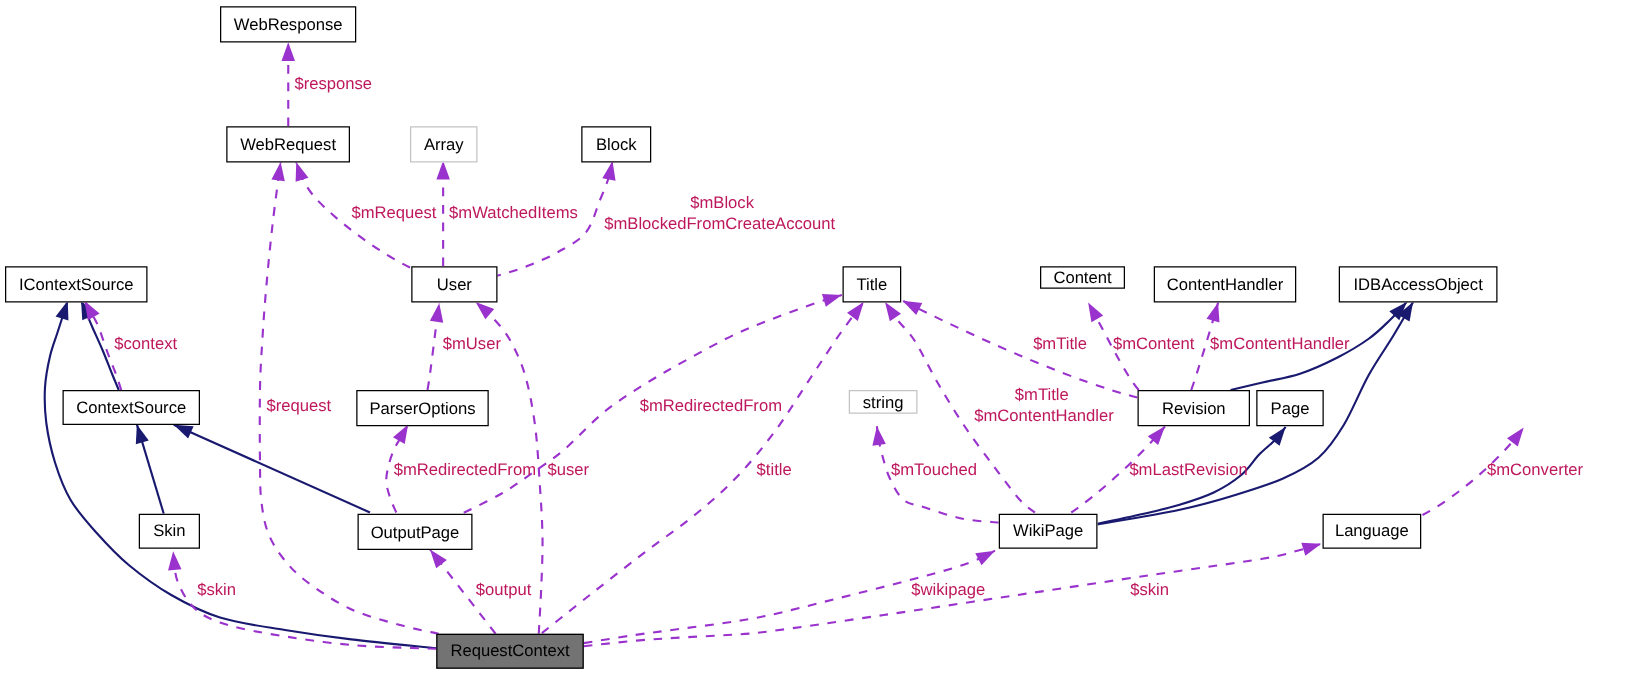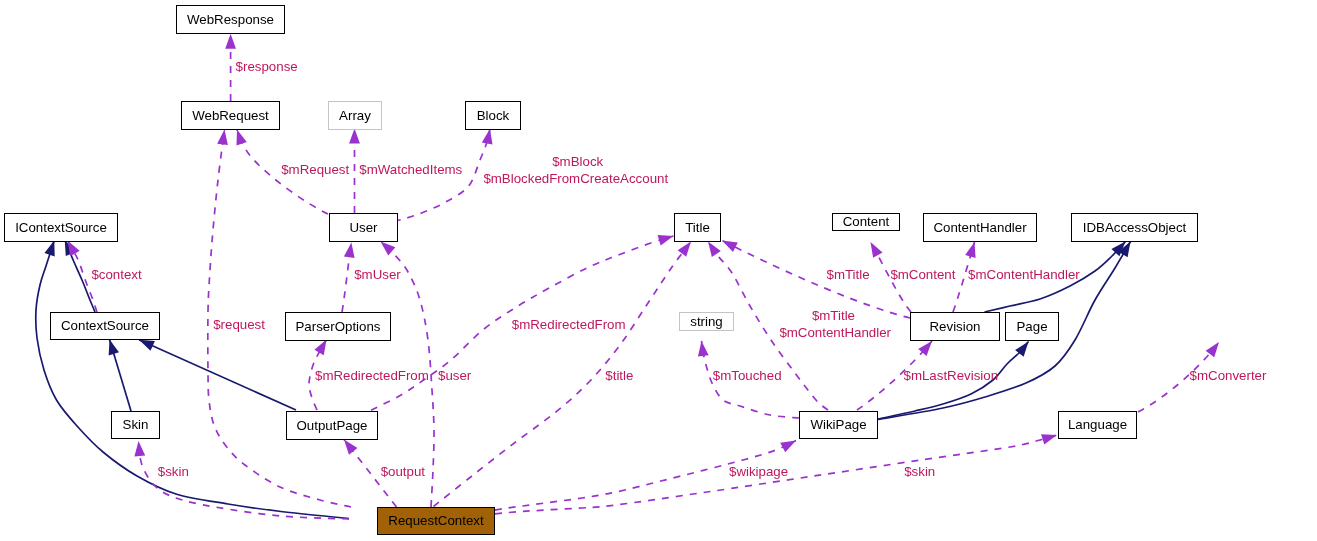--- a/index.html
+++ b/index.html
@@ -4,21 +4,21 @@
 <title>RequestContext Collaboration Diagram</title>
 <style>
   html,body{margin:0;padding:0;background:#ffffff;}
   #diagram{position:relative;width:1317px;height:541px;background:#ffffff;overflow:hidden;
     font-family:"Liberation Sans","DejaVu Sans",sans-serif;padding-left:36px;-webkit-font-smoothing:antialiased;}
   #edge-layer{position:absolute;left:0;top:0;}
   .node{position:absolute;box-sizing:border-box;background:#ffffff;border:1.3px solid #000000;
     display:flex;align-items:center;justify-content:center;font-size:13.3px;color:#000000;
     white-space:nowrap;line-height:1;}
   .node.muted{border-color:#c4c4c4;}
-  .node.current{background:#a16207;margin-left:28px;}
+  .node.current{background:#737373;}
   .elabel{position:absolute;font-size:13.3px;color:#be185d;white-space:nowrap;line-height:17px;}
 </style>
 </head>
 <body>
 
 <div id="diagram">
   <svg id="edge-layer" width="1317" height="541" xmlns="http://www.w3.org/2000/svg">
       <g>
         <path d="M95.0,312.0 C94.2,310.0 92.2,305.3 90.0,300.0 C87.8,294.7 84.7,286.3 82.0,280.0 C79.3,273.7 76.2,267.0 74.0,262.0 C71.8,257.0 70.5,253.6 69.0,250.0 C67.5,246.4 65.5,241.8 64.8,240.2" fill="none" stroke="#191970" stroke-width="1.7"></path>
         <path d="M0,0 L-15,5.4 L-15,-5.4 Z" fill="#191970" transform="translate(64.80,240.20) rotate(-113.40)"></path>

